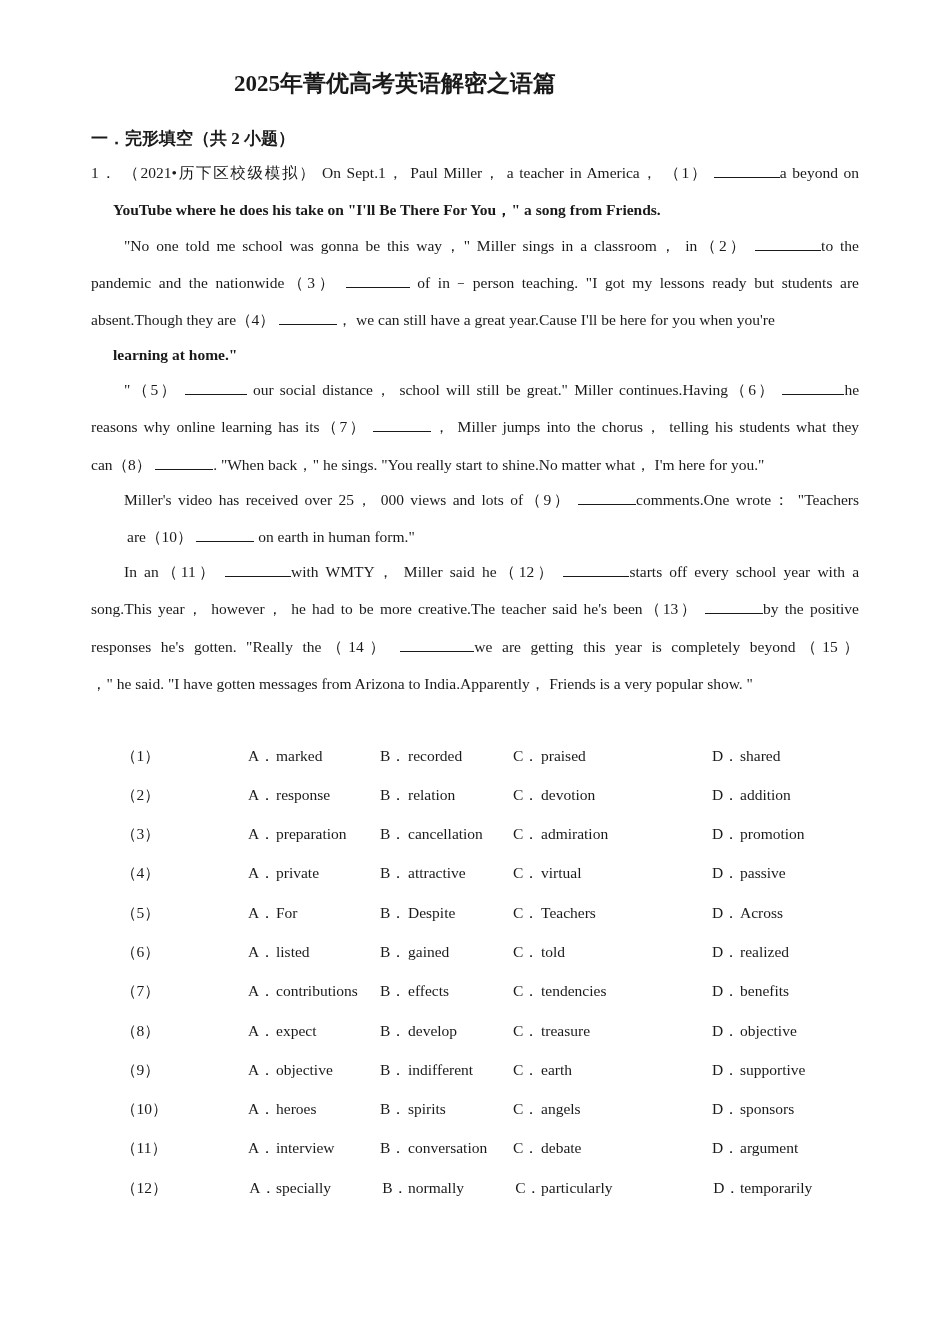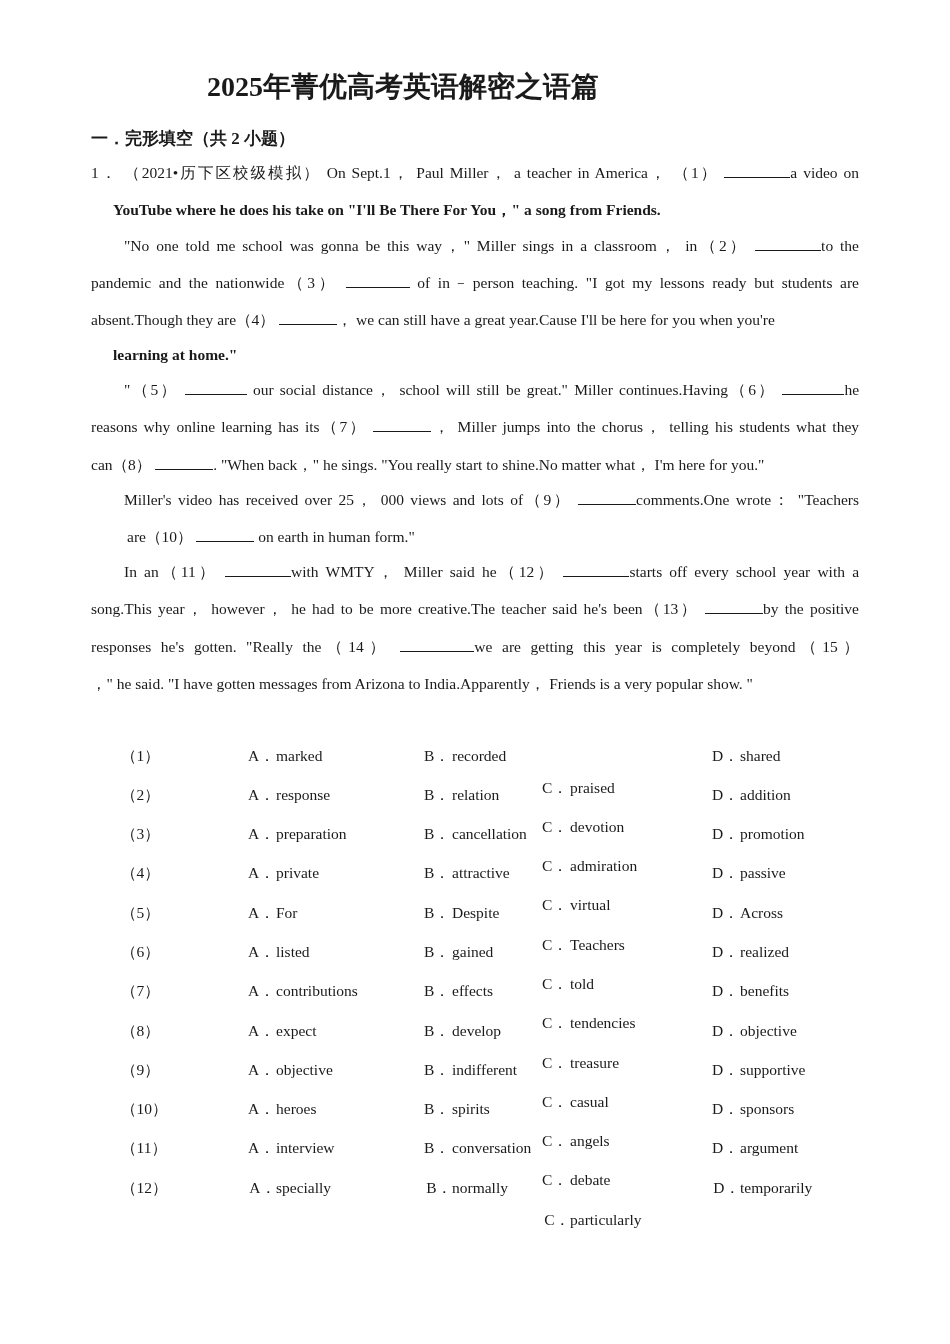--- a/index.html
+++ b/index.html
@@ -3,21 +3,21 @@
   <meta charset="utf-8">
   <style>
     html, body { margin: 0; padding: 0; background: #ffffff; }
     body {
       width: 950px; height: 1344px; position: relative; overflow: hidden;
       font-family: "Liberation Serif", "DejaVu Serif", serif;
       color: #1a1a1a;
     }
     .page-title {
       position: absolute; top: 68px; left: 0; width: 790px;
-      text-align: center; font-size: 28px; font-weight: bold; letter-spacing: 0px; margin-left: 8px;
+      text-align: center; font-size: 23px; font-weight: bold; letter-spacing: 0px;
     }
     .section-heading {
       position: absolute; top: 127px; left: 91px;
       font-size: 17px; font-weight: bold;
     }
     .line {
       position: absolute; left: 91px; width: 768px;
       font-size: 15.5px; line-height: 20px; white-space: nowrap;
     }
     .justify { text-align: justify; text-align-last: justify; white-space: normal; }
@@ -27,34 +27,34 @@
       display: inline-block; border-bottom: 1px solid #1a1a1a;
       height: 14px; vertical-align: baseline;
     }
     .opt-row {
       position: absolute; left: 0; width: 950px; height: 22px;
       font-size: 15.5px; line-height: 22px;
     }
     .opt-num { position: absolute; left: 121px; }
     .opt { position: absolute; white-space: nowrap; }
     .opt .letter { display: inline-block; width: 28px; }
-    .oa { left: 248px; } .ob { left: 380px; margin-left: 44px; } .oc { left: 542px; margin-top: 32px; } .od { left: 712px; }
+    .oa { left: 248px; } .ob { left: 380px; } .oc { left: 513px; } .od { left: 712px; }
   </style>
 </head>
 <body>
 
 <div class="page-title">2025年菁优高考英语解密之语篇</div>
 <div class="section-heading">一．完形填空（共 2 小题）</div>
 
 <div>
   <div class="line justify" style="top:163px;">
     <span>1．</span>
     <span>（2021•历下区校级模拟）</span>
     <span>On Sept.1， Paul Miller， a teacher in America， （1）</span>
-    <span class="blank" style="width:66px"></span><span>a video on</span>
+    <span class="blank" style="width:66px"></span><span>a beyond on</span>
   </div>
   <div class="line indent-sm" style="top:200px;">
     <span>YouTube where he does his take on "I'll Be There For You，" a song from Friends.</span>
   </div>
   <div class="line justify indent-lg" style="top:236px;">
     <span>"No one told me school was gonna be this way，" Miller sings in a classroom， in（2）</span>
     <span class="blank" style="width:66px"></span><span>to the</span>
   </div>
   <div class="line justify" style="top:273px;">
     <span>pandemic and the nationwide（3）</span>
@@ -158,21 +158,21 @@
     <span class="opt-num">（8）</span>
     <span class="opt oa"><span class="letter">A．</span><span>expect</span></span>
     <span class="opt ob"><span class="letter">B．</span><span>develop</span></span>
     <span class="opt oc"><span class="letter">C．</span><span>treasure</span></span>
     <span class="opt od"><span class="letter">D．</span><span>objective</span></span>
   </div>
   <div class="opt-row" style="top:1059px;">
     <span class="opt-num">（9）</span>
     <span class="opt oa"><span class="letter">A．</span><span>objective</span></span>
     <span class="opt ob"><span class="letter">B．</span><span>indifferent</span></span>
-    <span class="opt oc"><span class="letter">C．</span><span>casual</span></span>
+    <span class="opt oc"><span class="letter">C．</span><span>earth</span></span>
     <span class="opt od"><span class="letter">D．</span><span>supportive</span></span>
   </div>
   <div class="opt-row" style="top:1098px;">
     <span class="opt-num">（10）</span>
     <span class="opt oa"><span class="letter">A．</span><span>heroes</span></span>
     <span class="opt ob"><span class="letter">B．</span><span>spirits</span></span>
     <span class="opt oc"><span class="letter">C．</span><span>angels</span></span>
     <span class="opt od"><span class="letter">D．</span><span>sponsors</span></span>
   </div>
   <div class="opt-row" style="top:1137px;">

